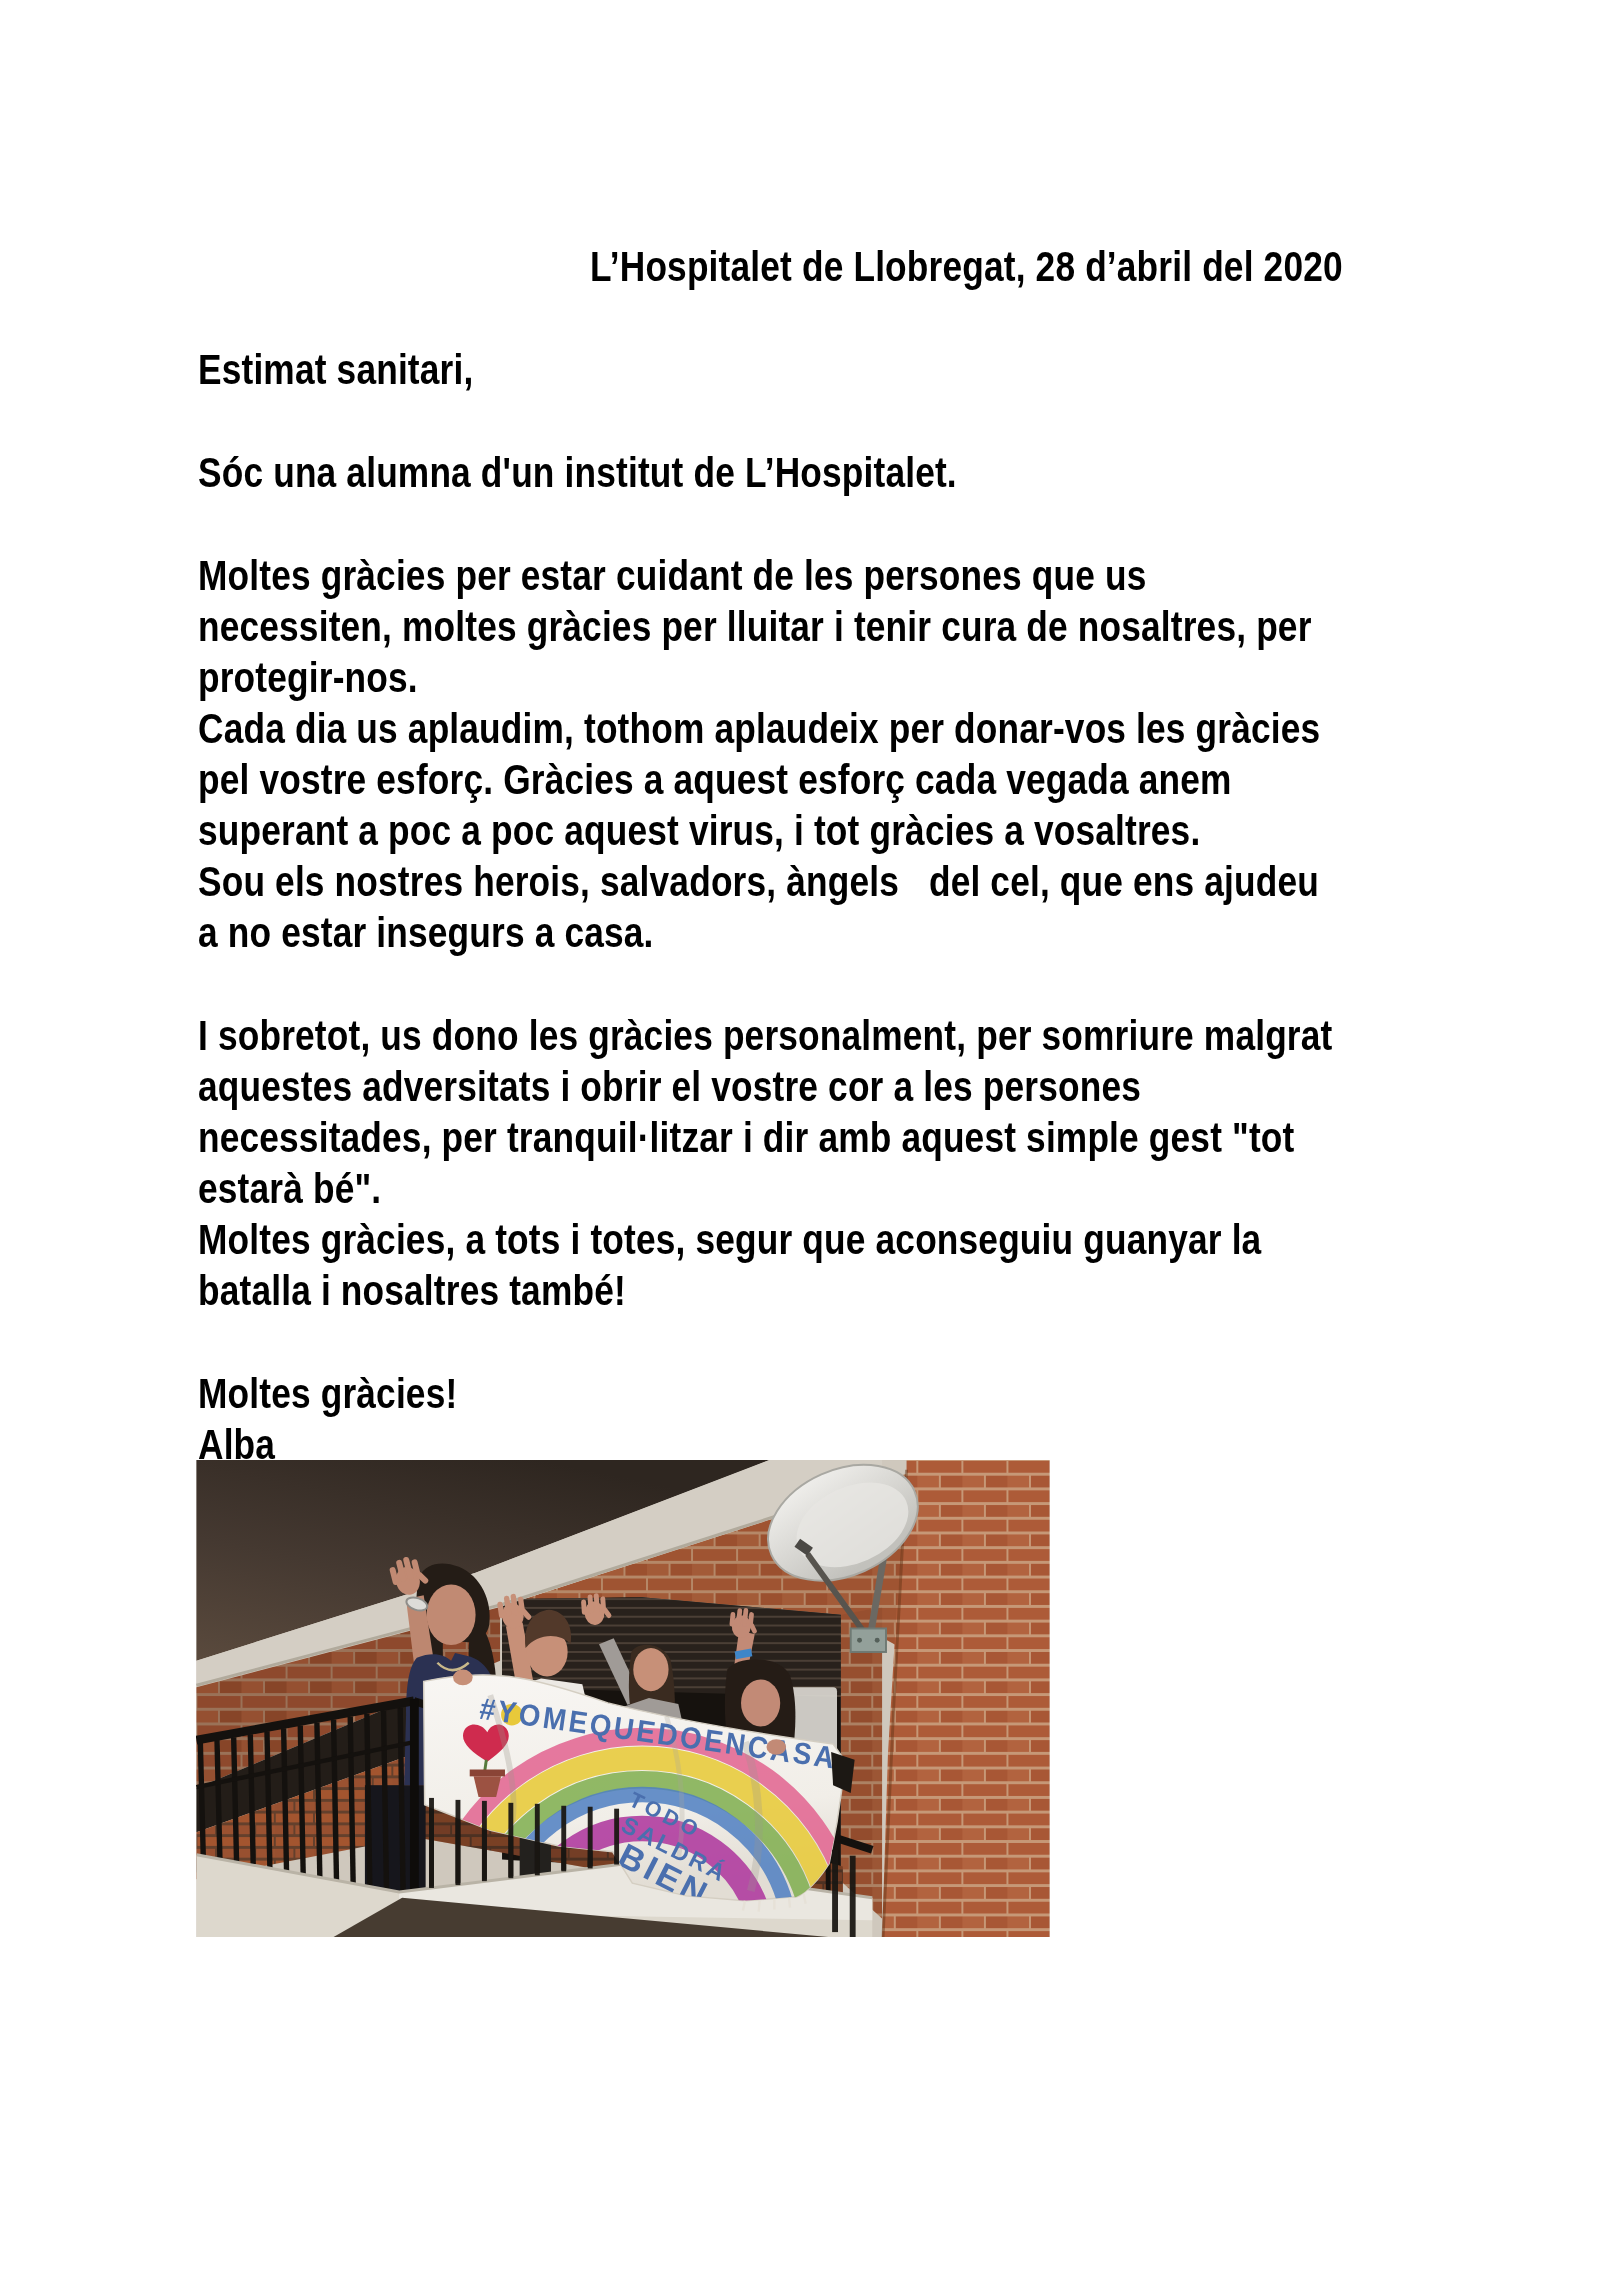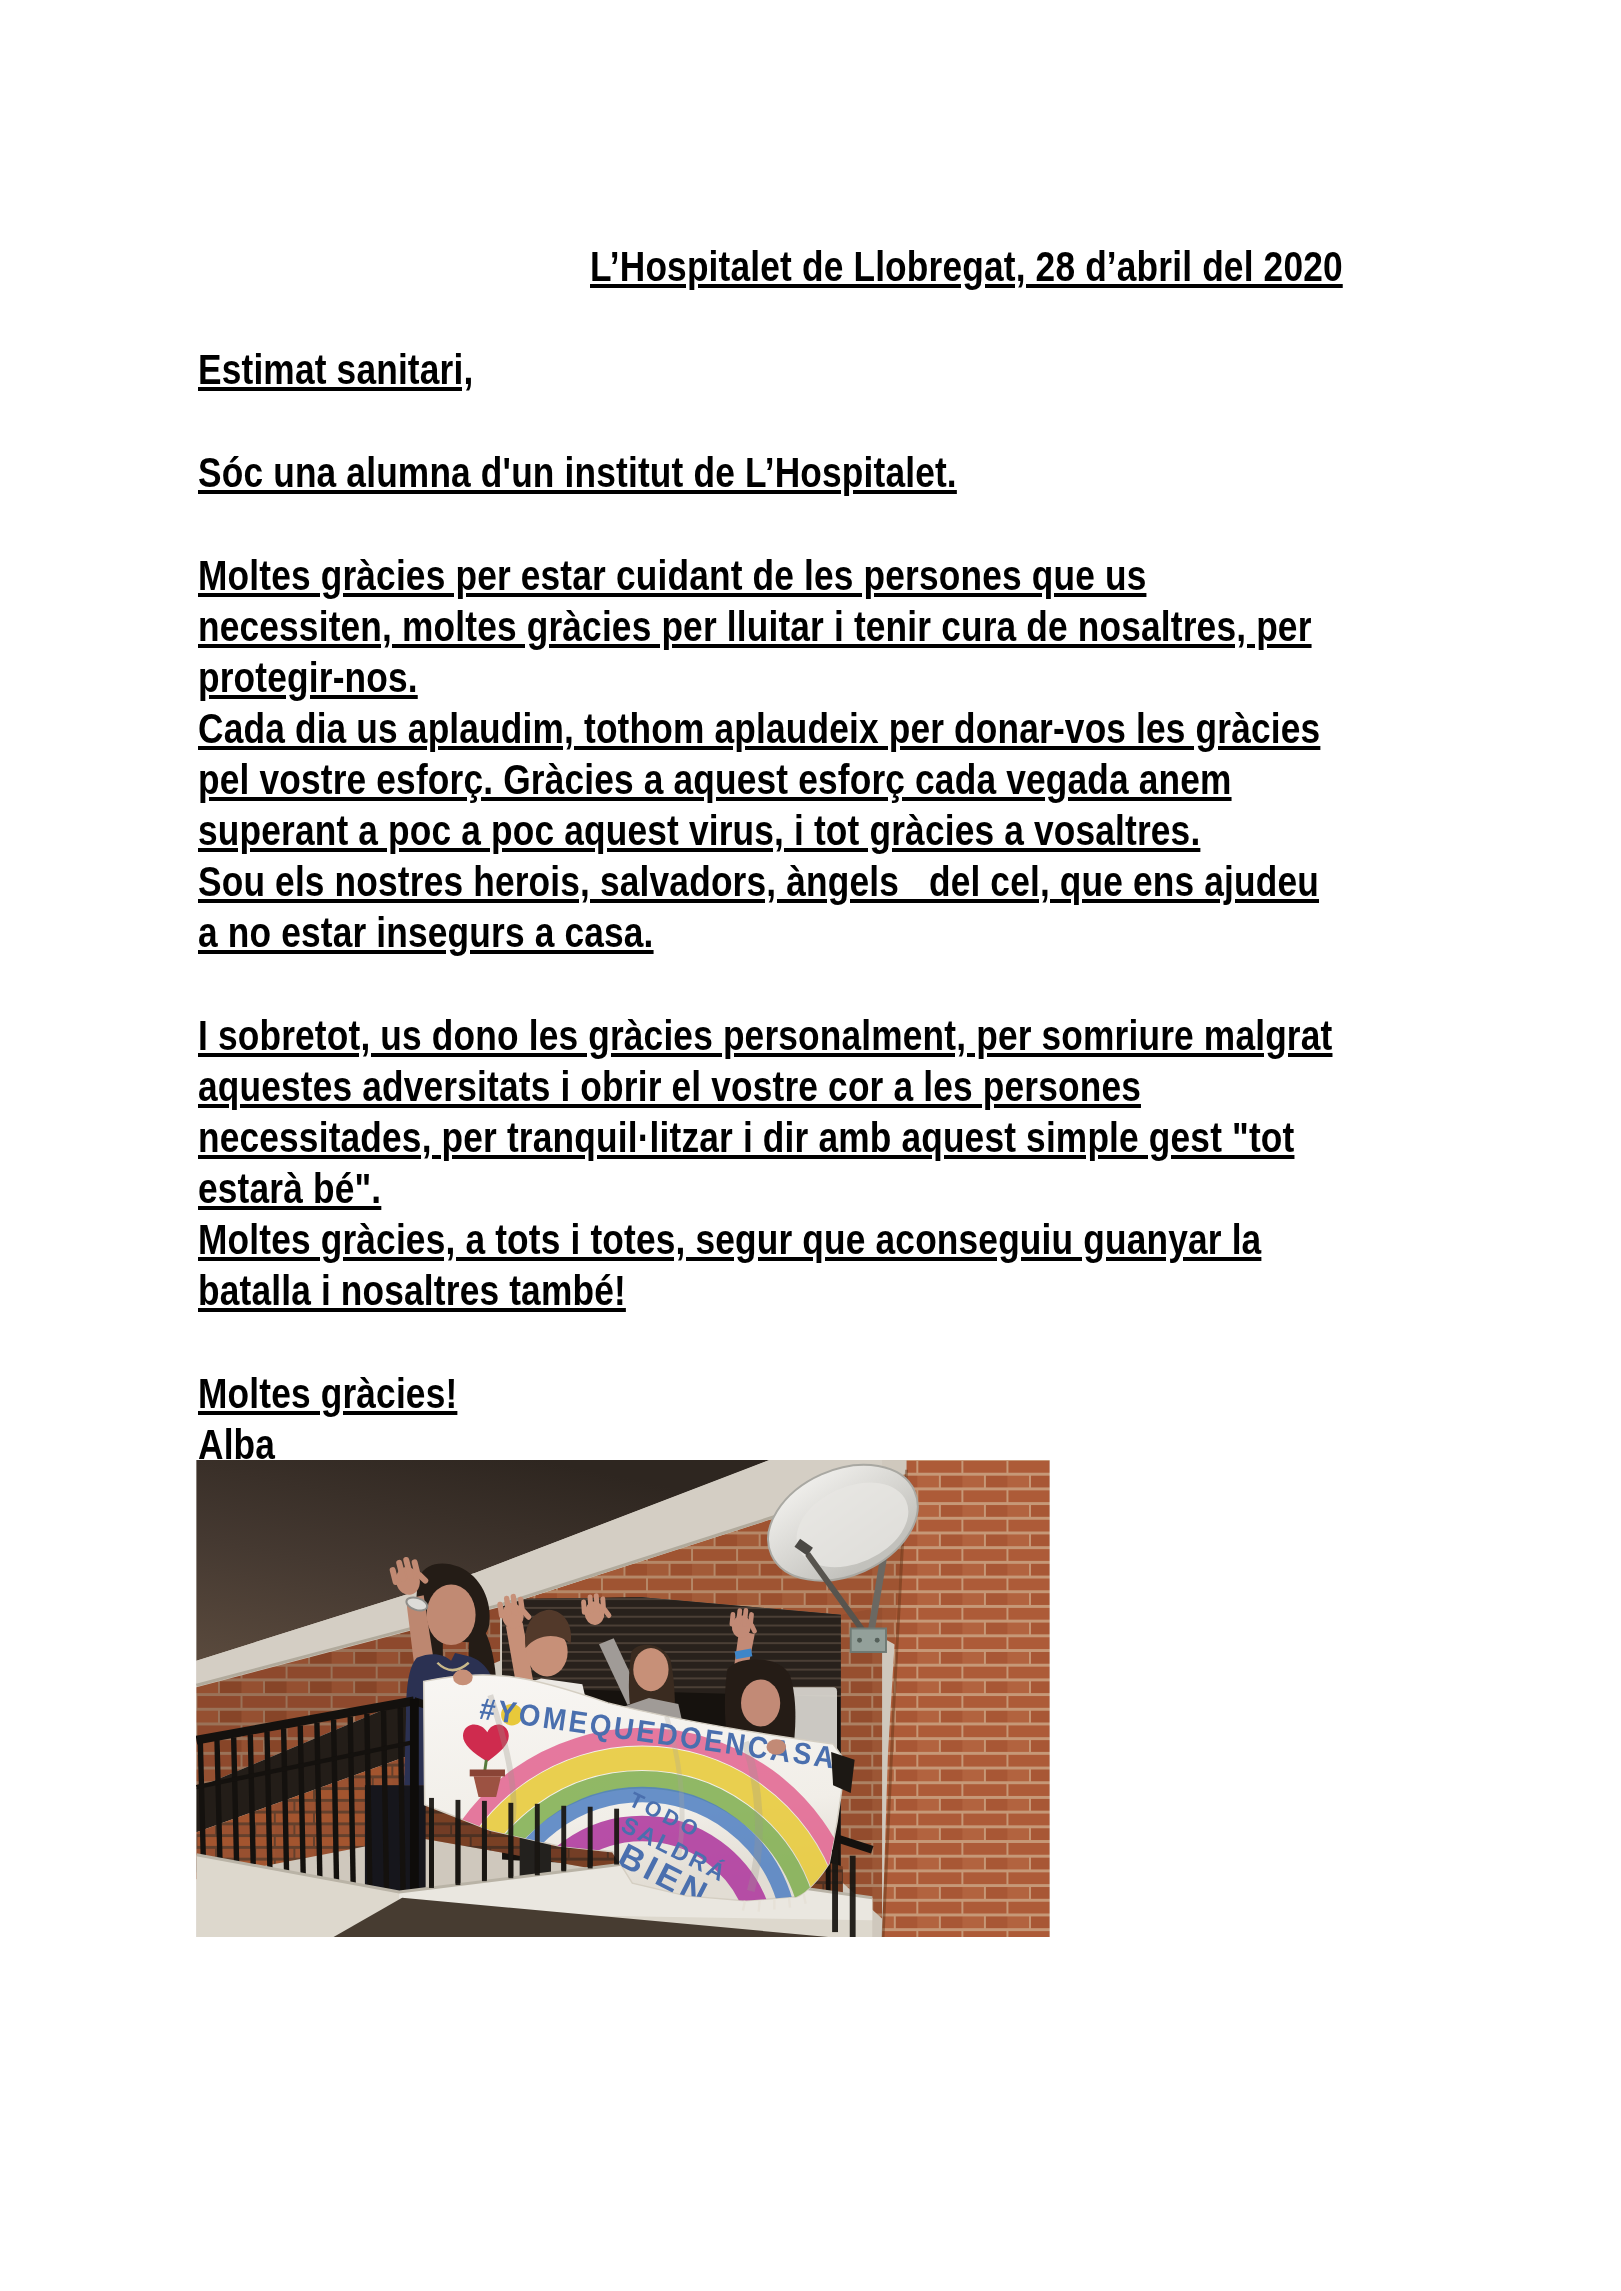--- a/index.html
+++ b/index.html
@@ -8,21 +8,20 @@
     width:1621px;height:2292px;
     background:#ffffff;
     overflow:hidden;
     font-family:"Liberation Sans","DejaVu Sans",sans-serif;
     color:#000;
     margin:0 auto;
   }
   .letter{
     position:absolute;left:198px;top:241px;
     font-weight:bold;
-    text-decoration:underline;
   }
   .line{
     font-size:42px;
     line-height:51px;
     white-space:pre;
     transform:scaleX(0.84);
     transform-origin:0 0;
     letter-spacing:0.2px;
   }
   .gap{margin-top:52px;}

